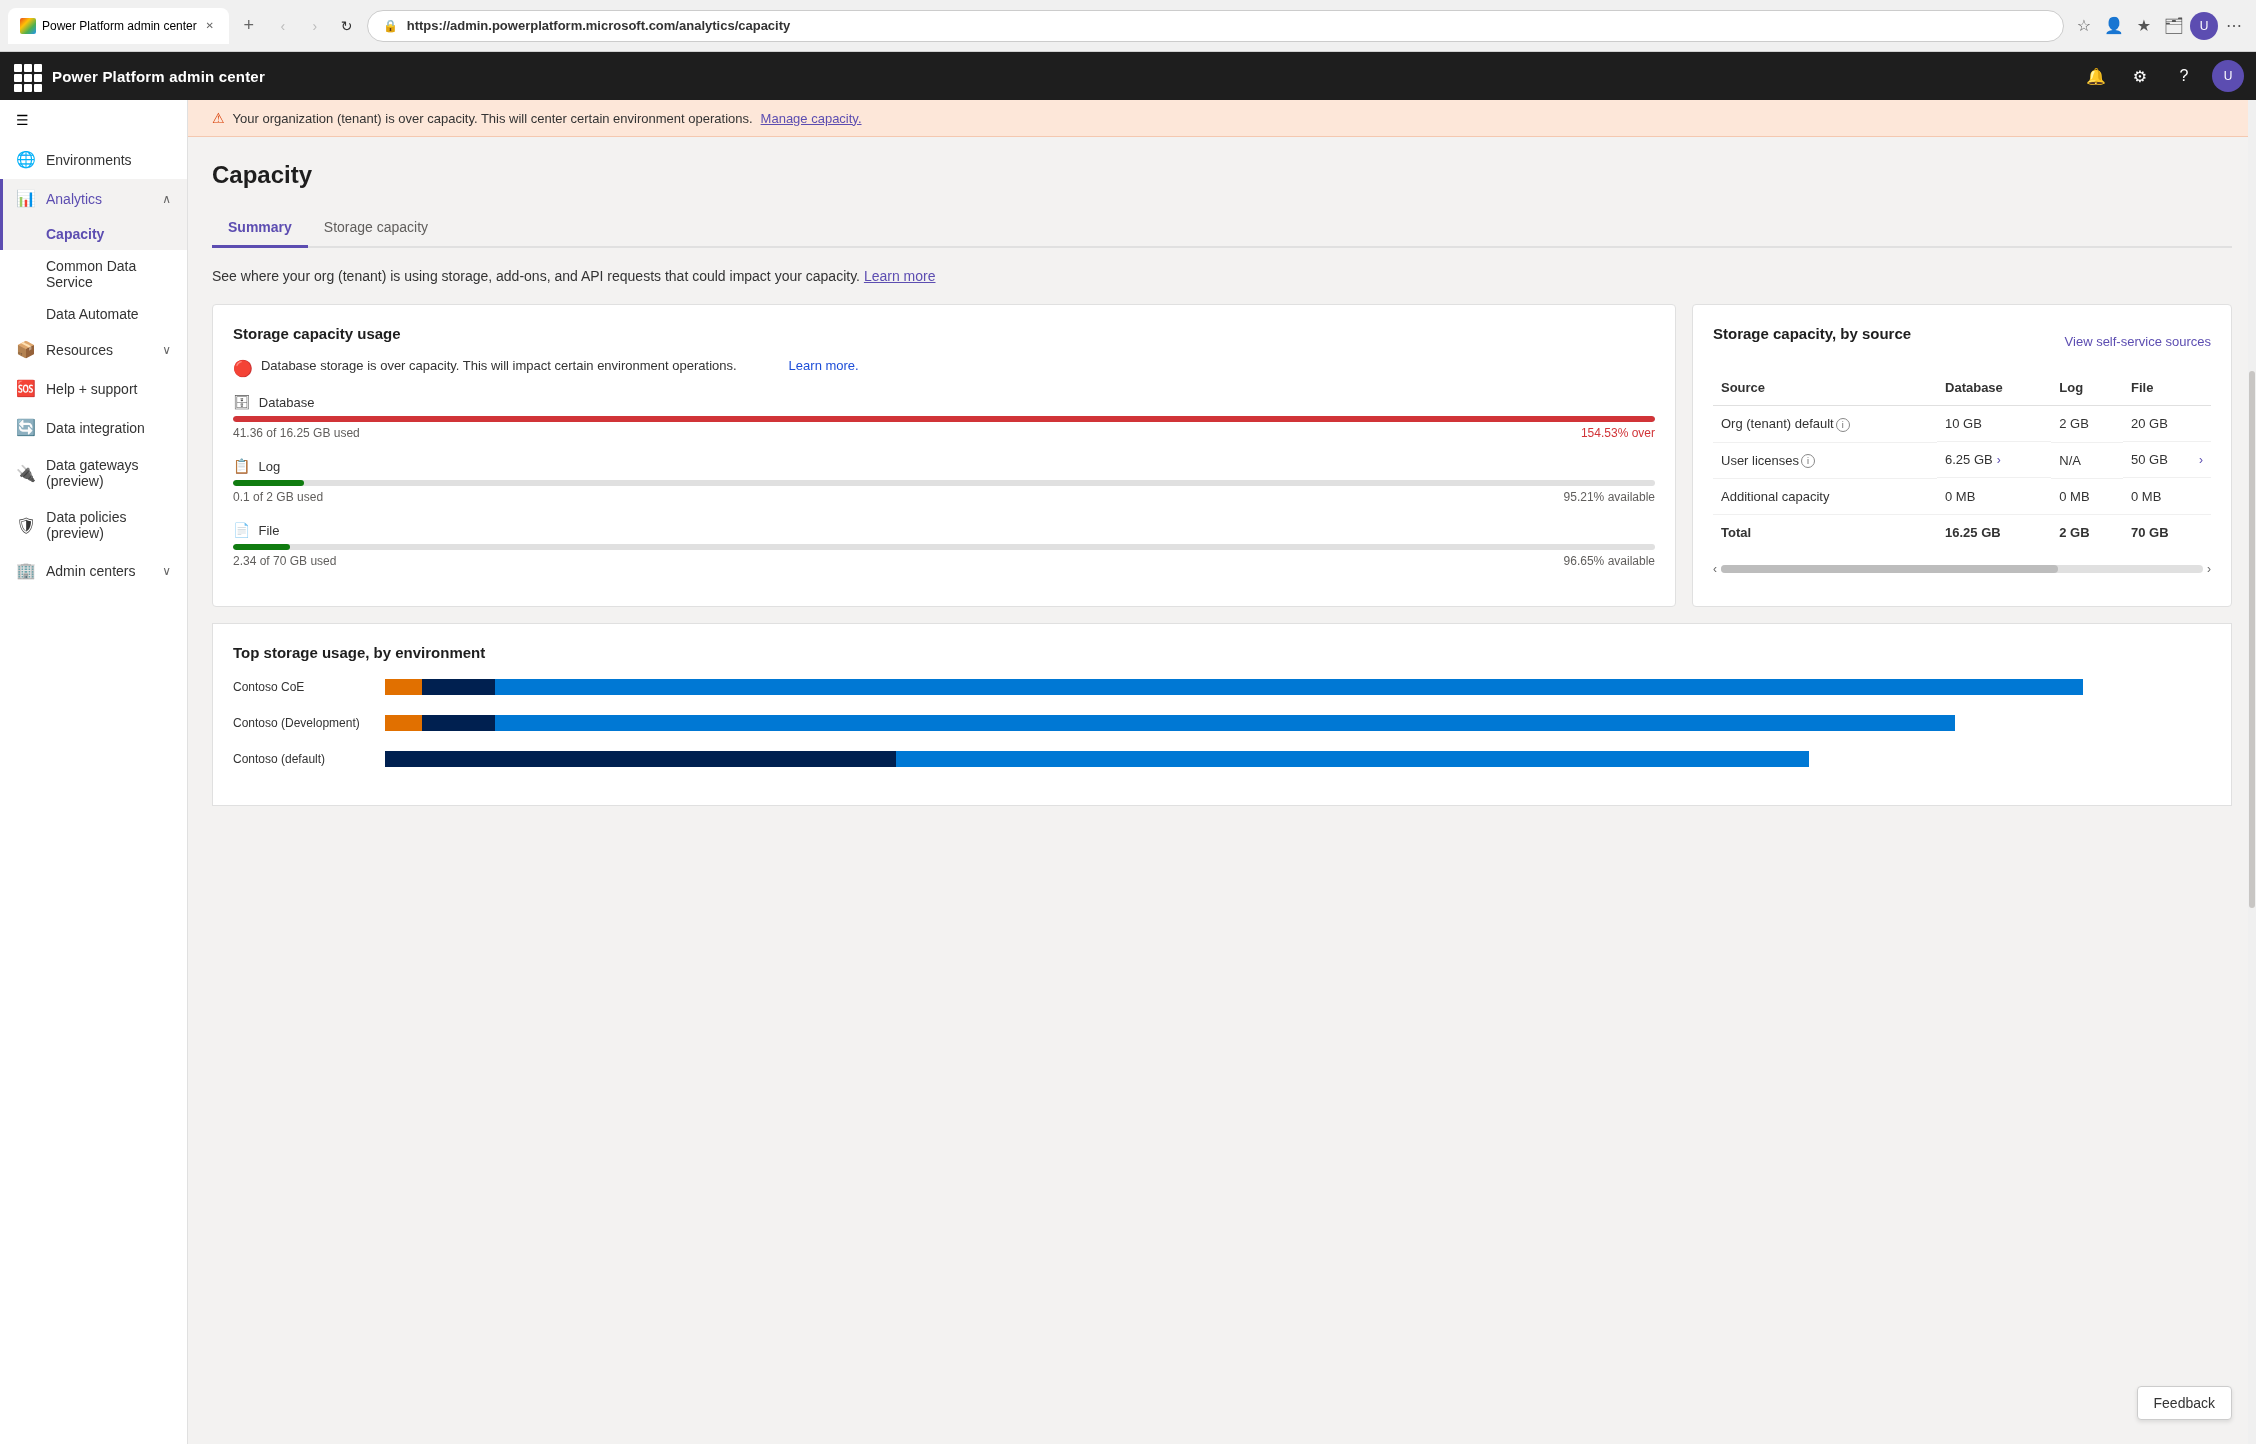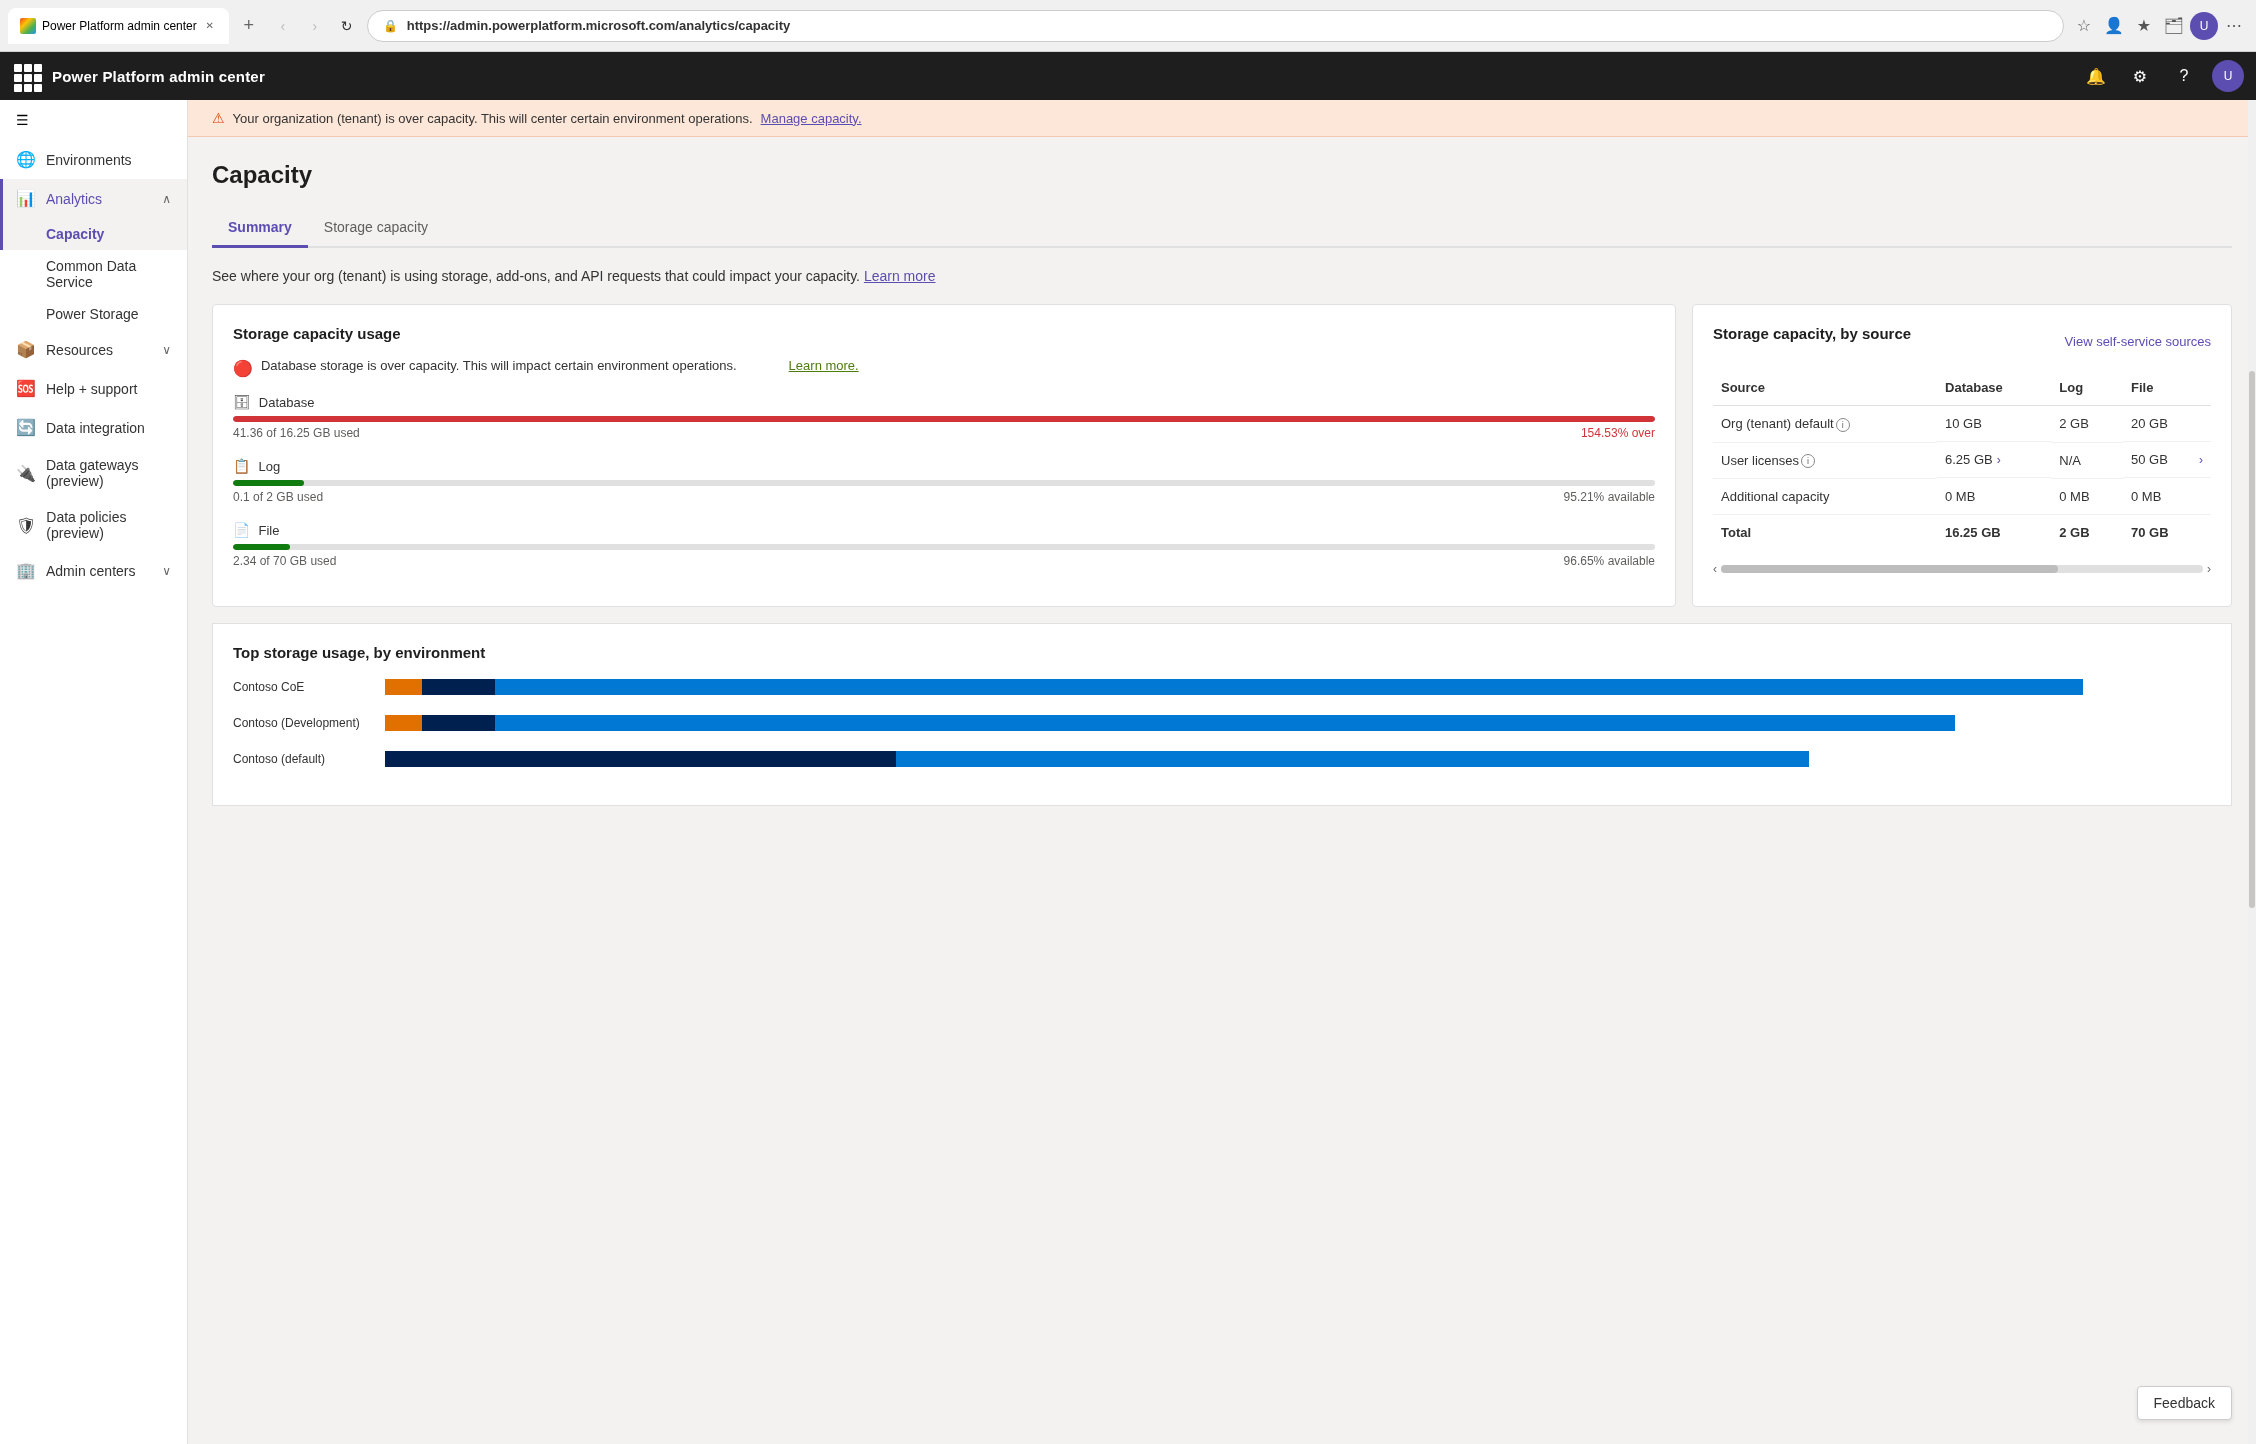--- a/index.html
+++ b/index.html
@@ -270,21 +270,21 @@
     }
     .error-notice {
       display: flex;
       align-items: flex-start;
       gap: 8px;
       margin-bottom: 16px;
       font-size: 13px;
       color: #333;
     }
     .error-icon { color: #d83b01; font-size: 16px; margin-top: 1px; }
-    .error-link { color: #4d7c0f; text-decoration: underline; cursor: pointer; padding-left: 36px; }
+    .error-link { color: #1d4ed8; cursor: pointer; padding-left: 36px; }
 
     .storage-item { margin-bottom: 18px; }
     .storage-item-header {
       display: flex;
       align-items: center;
       gap: 8px;
       margin-bottom: 6px;
     }
     .storage-label { font-size: 13px; color: #333; font-weight: 500; }
     .storage-bar-track {
@@ -530,21 +530,21 @@
 
       <div class="sidebar-sub-item active">
         <span>Capacity</span>
       </div>
 
       <div class="sidebar-sub-item">
         <span>Common Data Service</span>
       </div>
 
       <div class="sidebar-sub-item">
-        <span>Power Storage</span>
+        <span>Data Automate</span>
       </div>
 
       <div class="sidebar-item">
         <span class="sidebar-item-icon">📦</span>
         <span class="sidebar-item-label">Resources</span>
         <span class="sidebar-item-chevron">∨</span>
       </div>
 
       <div class="sidebar-item">
         <span class="sidebar-item-icon">🆘</span>

